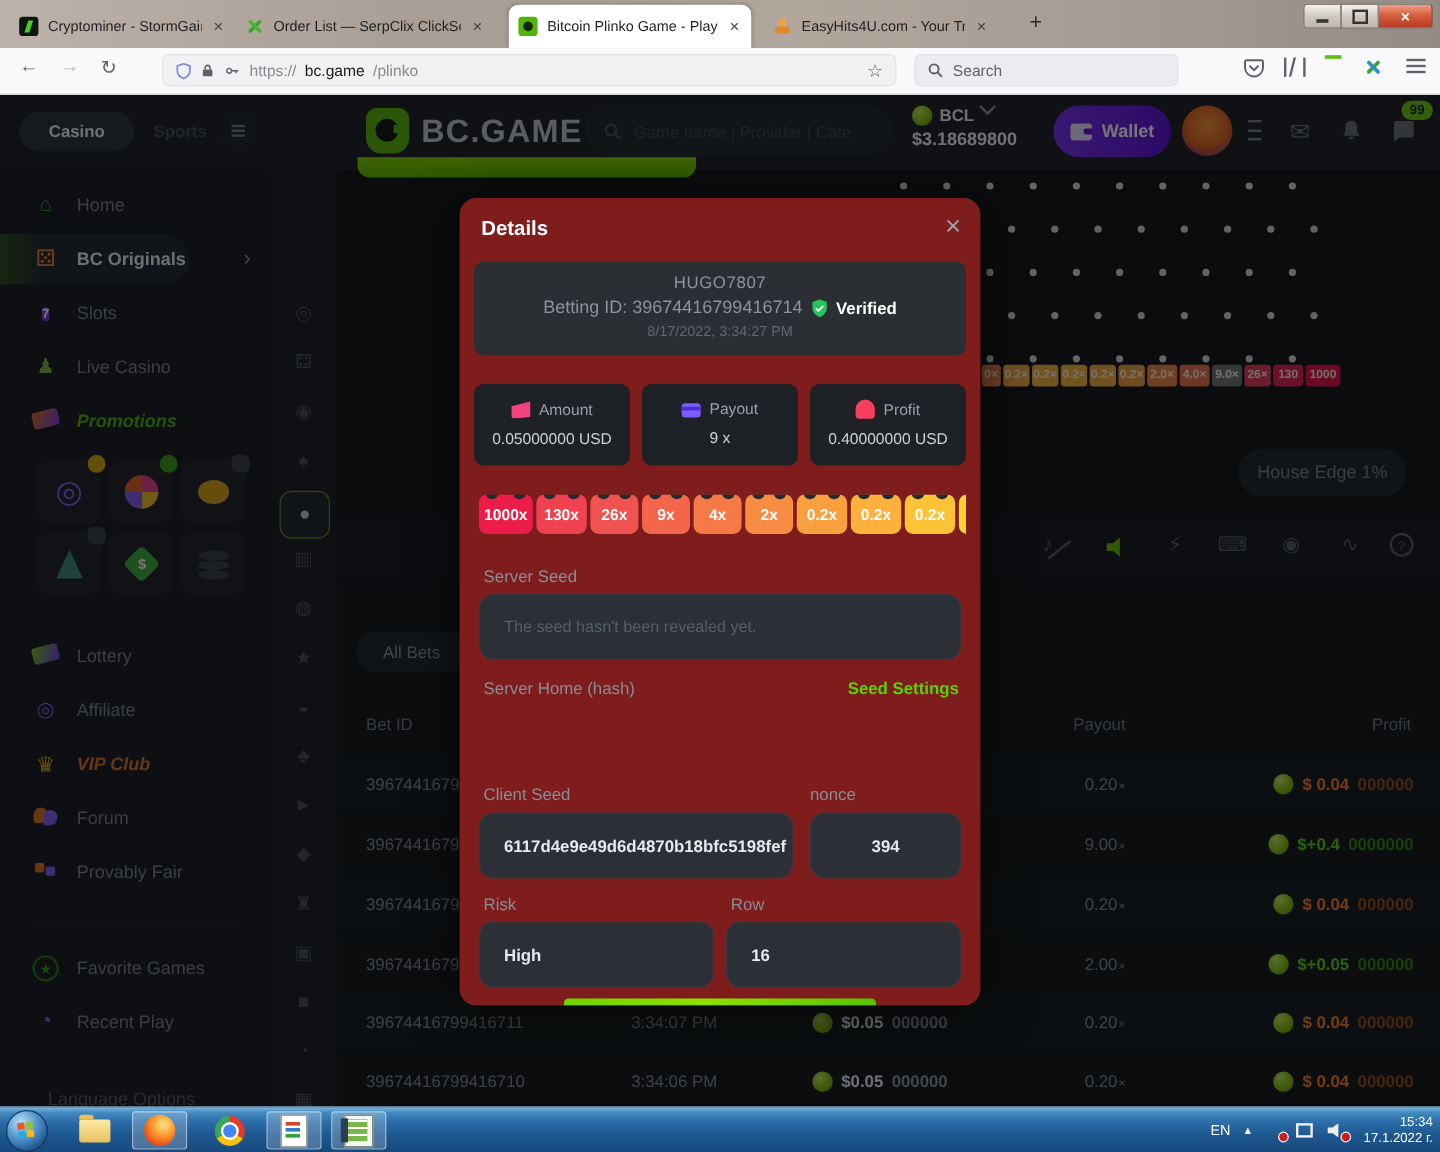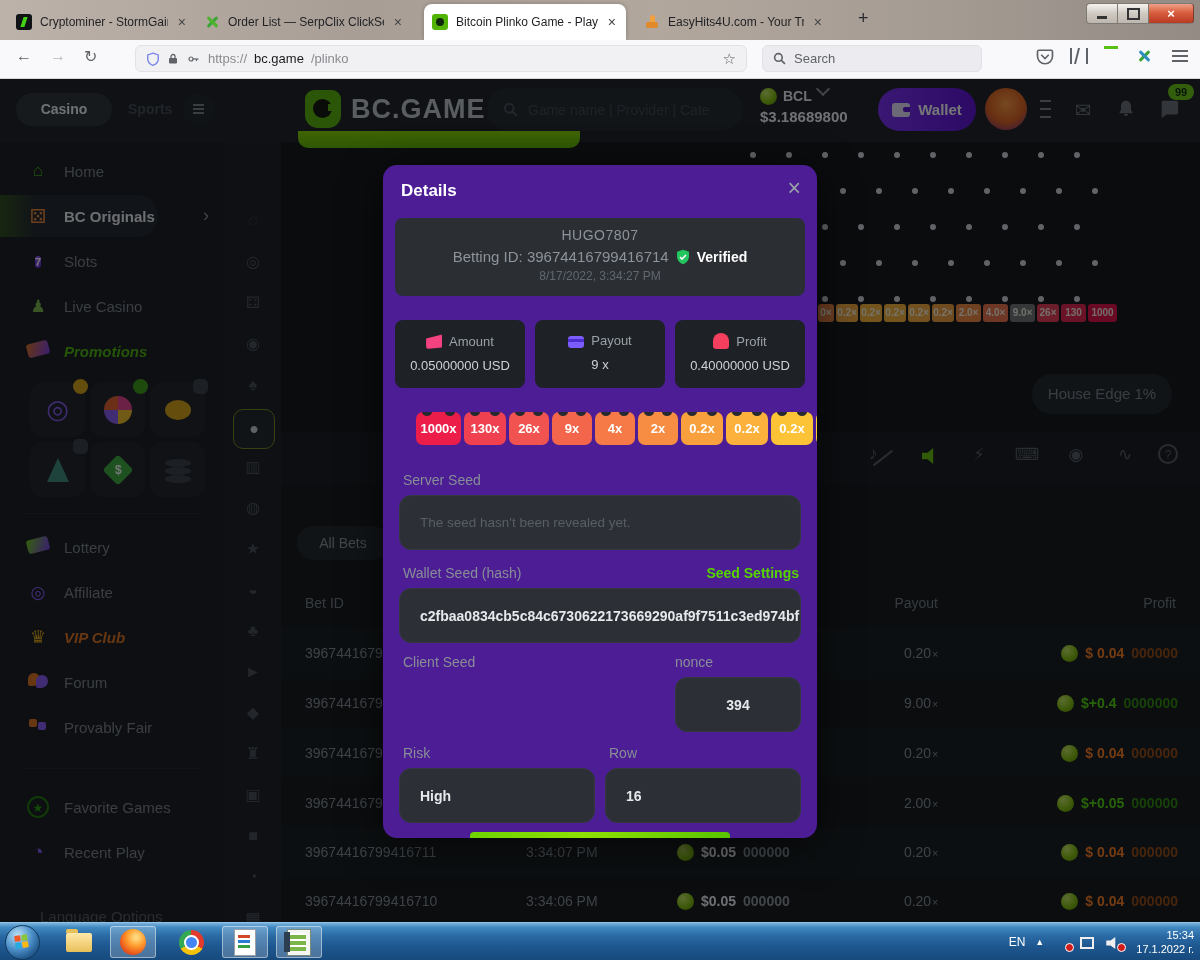--- a/index.html
+++ b/index.html
@@ -156,41 +156,41 @@
   .c-amt{position:absolute;left:396px;top:0;height:50px;display:flex;align-items:center;gap:7px;}
   .am{color:#eef1f4;font-weight:bold;font-size:14px;}
   .ar{color:#8f969e;font-weight:bold;font-size:14px;}
   .c-pay{position:absolute;right:262px;width:90px;text-align:right;color:#868e97;font-size:14px;}
   .payx{font-size:10px;color:#868e97;margin-left:1px;}
   .c-prof{position:absolute;right:22px;top:0;height:50px;width:210px;display:flex;align-items:center;justify-content:flex-end;gap:7px;}
   .pm{font-weight:bold;font-size:14px;} .pr{font-weight:bold;font-size:14px;}
   .loss{color:#ff7d1f;} .lossr{color:#9a4c12;} .win{color:#56d60e;} .winr{color:#2f8a0a;}
   
   #overlay{position:absolute;left:0;top:78px;width:1200px;height:844px;background:rgba(4,5,7,0.55);z-index:50;}
-  #modal{position:absolute;left:383px;top:165px;width:434px;height:673px;background:#4c1d95;border-radius:14px;
+  #modal{position:absolute;left:383px;top:165px;width:434px;height:673px;background:#7f1d1d;border-radius:14px;
     z-index:60;box-shadow:0 8px 40px rgba(0,0,0,.6);overflow:hidden;}
   #m-title{position:absolute;left:18px;top:16px;color:#fff;font-size:17px;font-weight:bold;}
   #m-close{position:absolute;right:16px;top:10px;color:#9aa0a8;font-size:23px;}
   #m-info{position:absolute;left:12px;top:53px;width:410px;height:78px;background:#2b2f34;border-radius:8px;text-align:center;}
   .m-user{margin-top:9px;color:#8d939b;font-size:14px;letter-spacing:.5px;}
   .m-idline{margin-top:5px;display:flex;align-items:center;justify-content:center;gap:6px;}
   .m-id{color:#8d939b;font-size:15px;}
   .m-verified{color:#fff;font-size:14px;font-weight:bold;}
   .m-date{margin-top:4px;color:#61676f;font-size:12px;}
   .shield{width:16px;height:16px;}
   .statcard{position:absolute;top:155px;width:130px;height:68px;background:#1e2125;border-radius:8px;}
   .stat-top{display:flex;align-items:center;justify-content:center;gap:7px;margin-top:13px;}
   .stat-lbl{color:#99a0a8;font-size:13px;}
   .stat-val{text-align:center;margin-top:9px;color:#cdd2d7;font-size:13px;}
   .sicon{width:16px;height:16px;flex:none;border-radius:3px;}
   .si-amount{background:#f44180;clip-path:polygon(0 35%,100% 10%,100% 90%,0 100%);}
   .si-payout{background:#7c5cfc;position:relative;border-radius:3px;height:12px;margin-top:2px;}
   .si-payout::after{content:"";position:absolute;left:0;top:3px;width:16px;height:3px;background:#4b2fd1;}
   .si-profit{background:#f43f5e;border-radius:50% 50% 20% 20%;}
-  #chips{position:absolute;left:16px;top:247px;width:406px;height:33px;display:flex;gap:3px;overflow:hidden;margin-left:17px;}
+  #chips{position:absolute;left:16px;top:247px;width:406px;height:33px;display:flex;gap:3px;overflow:hidden;}
   .chip{flex:none;height:33px;border-radius:7px;color:#fff;font-size:13px;font-weight:bold;text-align:center;
     line-height:34px;position:relative;}
   .chip::before,.chip::after{content:"";position:absolute;top:-4px;width:10px;height:8px;border-radius:50%;background:#26292e;}
   .chip::before{left:6px;} .chip::after{right:6px;}
   .m-label{position:absolute;color:#878e96;font-size:14px;}
   .m-input{position:absolute;background:#2c3036;border:1px solid #343941;border-radius:12px;height:55px;box-sizing:border-box;
     display:flex;align-items:center;padding:0 20px;overflow:hidden;}
   .m-input .val{color:#e6e9ec;font-size:14px;font-weight:600;white-space:nowrap;}
   .m-input .ph{color:#575e66;font-size:13.5px;white-space:nowrap;}
   #seed-settings{position:absolute;right:18px;top:400px;color:#55d400;font-size:14px;font-weight:bold;}
@@ -576,28 +576,28 @@
         <span class="chip" style="width: 42px; background: rgb(251, 177, 59);">0.2x</span>
         <span class="chip" style="width: 42px; background: rgb(252, 195, 55);">0.2x</span>
         <span class="chip" style="width: 42px; background: rgb(253, 208, 52);">0.2x</span>
       </div>
 
     <span class="m-label" style="left:20px;top:307px;">Server Seed</span>
     <div class="m-input" style="left:16px;top:330px;width:402px;">
       <span class="ph">The seed hasn't been revealed yet.</span>
     </div>
 
-    <span class="m-label" style="left:20px;top:400px;">Wallet Seed (hash)</span>
+    <span class="m-label" style="left:20px;top:400px;">Server Home (hash)</span>
     <span id="seed-settings">Seed Settings</span>
-    <div class="m-input" style="left:16px;top:423px;width:402px;">
-      <span class="val">c2fbaa0834cb5c84c6730622173669290af9f7511c3ed974bf</span>
-    </div>
 
     <span class="m-label" style="left:20px;top:489px;">Client Seed</span>
     <span class="m-label" style="left:292px;top:489px;">nonce</span>
+    <div class="m-input" style="left:16px;top:512px;width:262px;">
+      <span class="val">6117d4e9e49d6d4870b18bfc5198fef</span>
+    </div>
     <div class="m-input" style="left:292px;top:512px;width:126px;justify-content:center;">
       <span class="val">394</span>
     </div>
 
     <span class="m-label" style="left:20px;top:580px;">Risk</span>
     <span class="m-label" style="left:226px;top:580px;">Row</span>
     <div class="m-input" style="left:16px;top:603px;width:196px;">
       <span class="val">High</span>
     </div>
     <div class="m-input" style="left:222px;top:603px;width:196px;">

